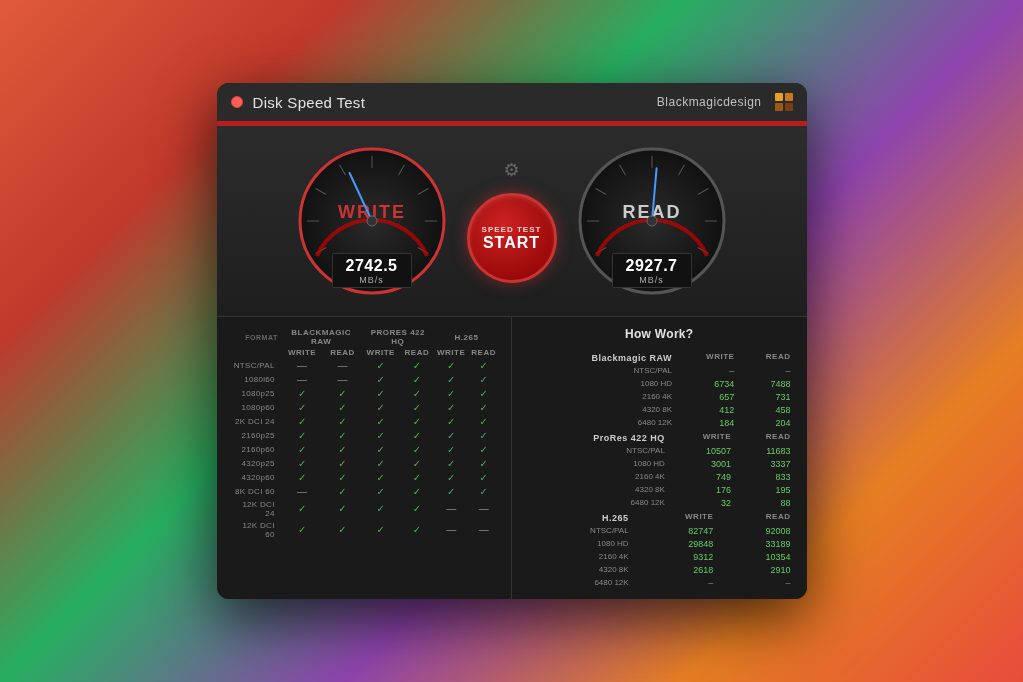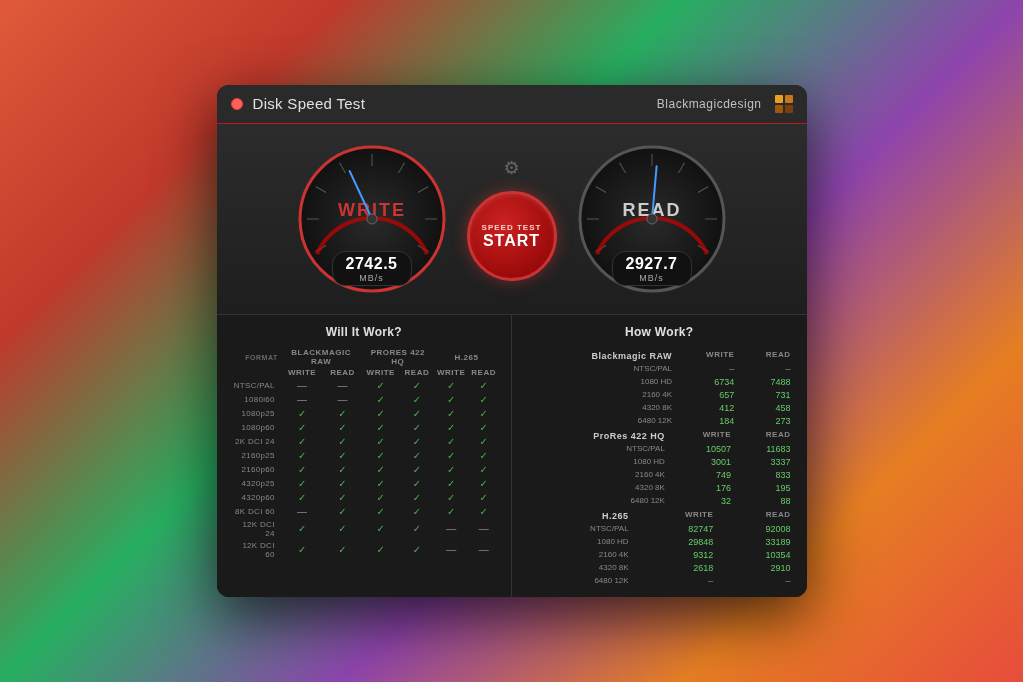--- a/index.html
+++ b/index.html
@@ -17,23 +17,23 @@
       width: 590px;
       background: #1a1a1a;
       border-radius: 12px;
       overflow: hidden;
       box-shadow: 0 20px 60px rgba(0,0,0,0.7);
     }
     .titlebar {
       background: #2a2a2a;
       padding: 10px 14px;
       display: flex;
-      align-items: flex-start;
+      align-items: center;
       justify-content: space-between;
-      border-bottom: 1px solid #b91c1c;
+      border-bottom: 5px solid #b91c1c;
     }
     .titlebar-left {
       display: flex;
       align-items: center;
       gap: 10px;
     }
     .close-btn {
       width: 12px; height: 12px;
       border-radius: 50%;
       background: #ff5f57;
@@ -86,21 +86,21 @@
       height: 150px;
     }
     .gauge-value-box {
       position: absolute;
       bottom: 8px;
       left: 50%;
       transform: translateX(-50%);
       text-align: center;
       background: #111;
       border: 1px solid #333;
-      border-radius: 13px;
+      border-radius: 2px;
       padding: 2px 8px;
       min-width: 80px;
     }
     .gauge-value {
       color: #fff;
       font-size: 16px;
       font-weight: 600;
       letter-spacing: 0.5px;
       line-height: 1.2;
     }
@@ -328,21 +328,20 @@
           <div class="gauge-value">2927.7</div>
           <div class="gauge-unit">MB/s</div>
         </div>
       </div>
     </div>
   </div>
 
   <div class="data-section">
 
     <div class="panel panel-left">
-      <div class="panel-title">Will It Work?</div>
       <table class="format-table">
         <thead>
           <tr>
             <th style="text-align:right; color:#666; font-size:7px;">FORMAT</th>
             <th colspan="2" class="col-header-group">Blackmagic RAW</th>
             <th colspan="2" class="col-header-group">ProRes 422 HQ</th>
             <th colspan="2" class="col-header-group">H.265</th>
           </tr>
           <tr>
             <th></th>
@@ -495,21 +494,21 @@
                 <td class="speed-val-read">731</td>
               </tr>
               <tr>
                 <td class="row-label">4320 8K</td>
                 <td class="speed-val-write">412</td>
                 <td class="speed-val-read">458</td>
               </tr>
               <tr>
                 <td class="row-label">6480 12K</td>
                 <td class="speed-val-write">184</td>
-                <td class="speed-val-read">273</td>
+                <td class="speed-val-read">204</td>
               </tr>
             </tbody>
           </table>
           <table class="speed-table">
             <thead>
               <tr>
                 <th style="text-align: right; color: rgb(204, 204, 204); font-size: 9px; padding-top: 4px;">ProRes 422 HQ</th>
                 <th class="wr-header">WRITE</th>
                 <th class="wr-header">READ</th>
               </tr>

